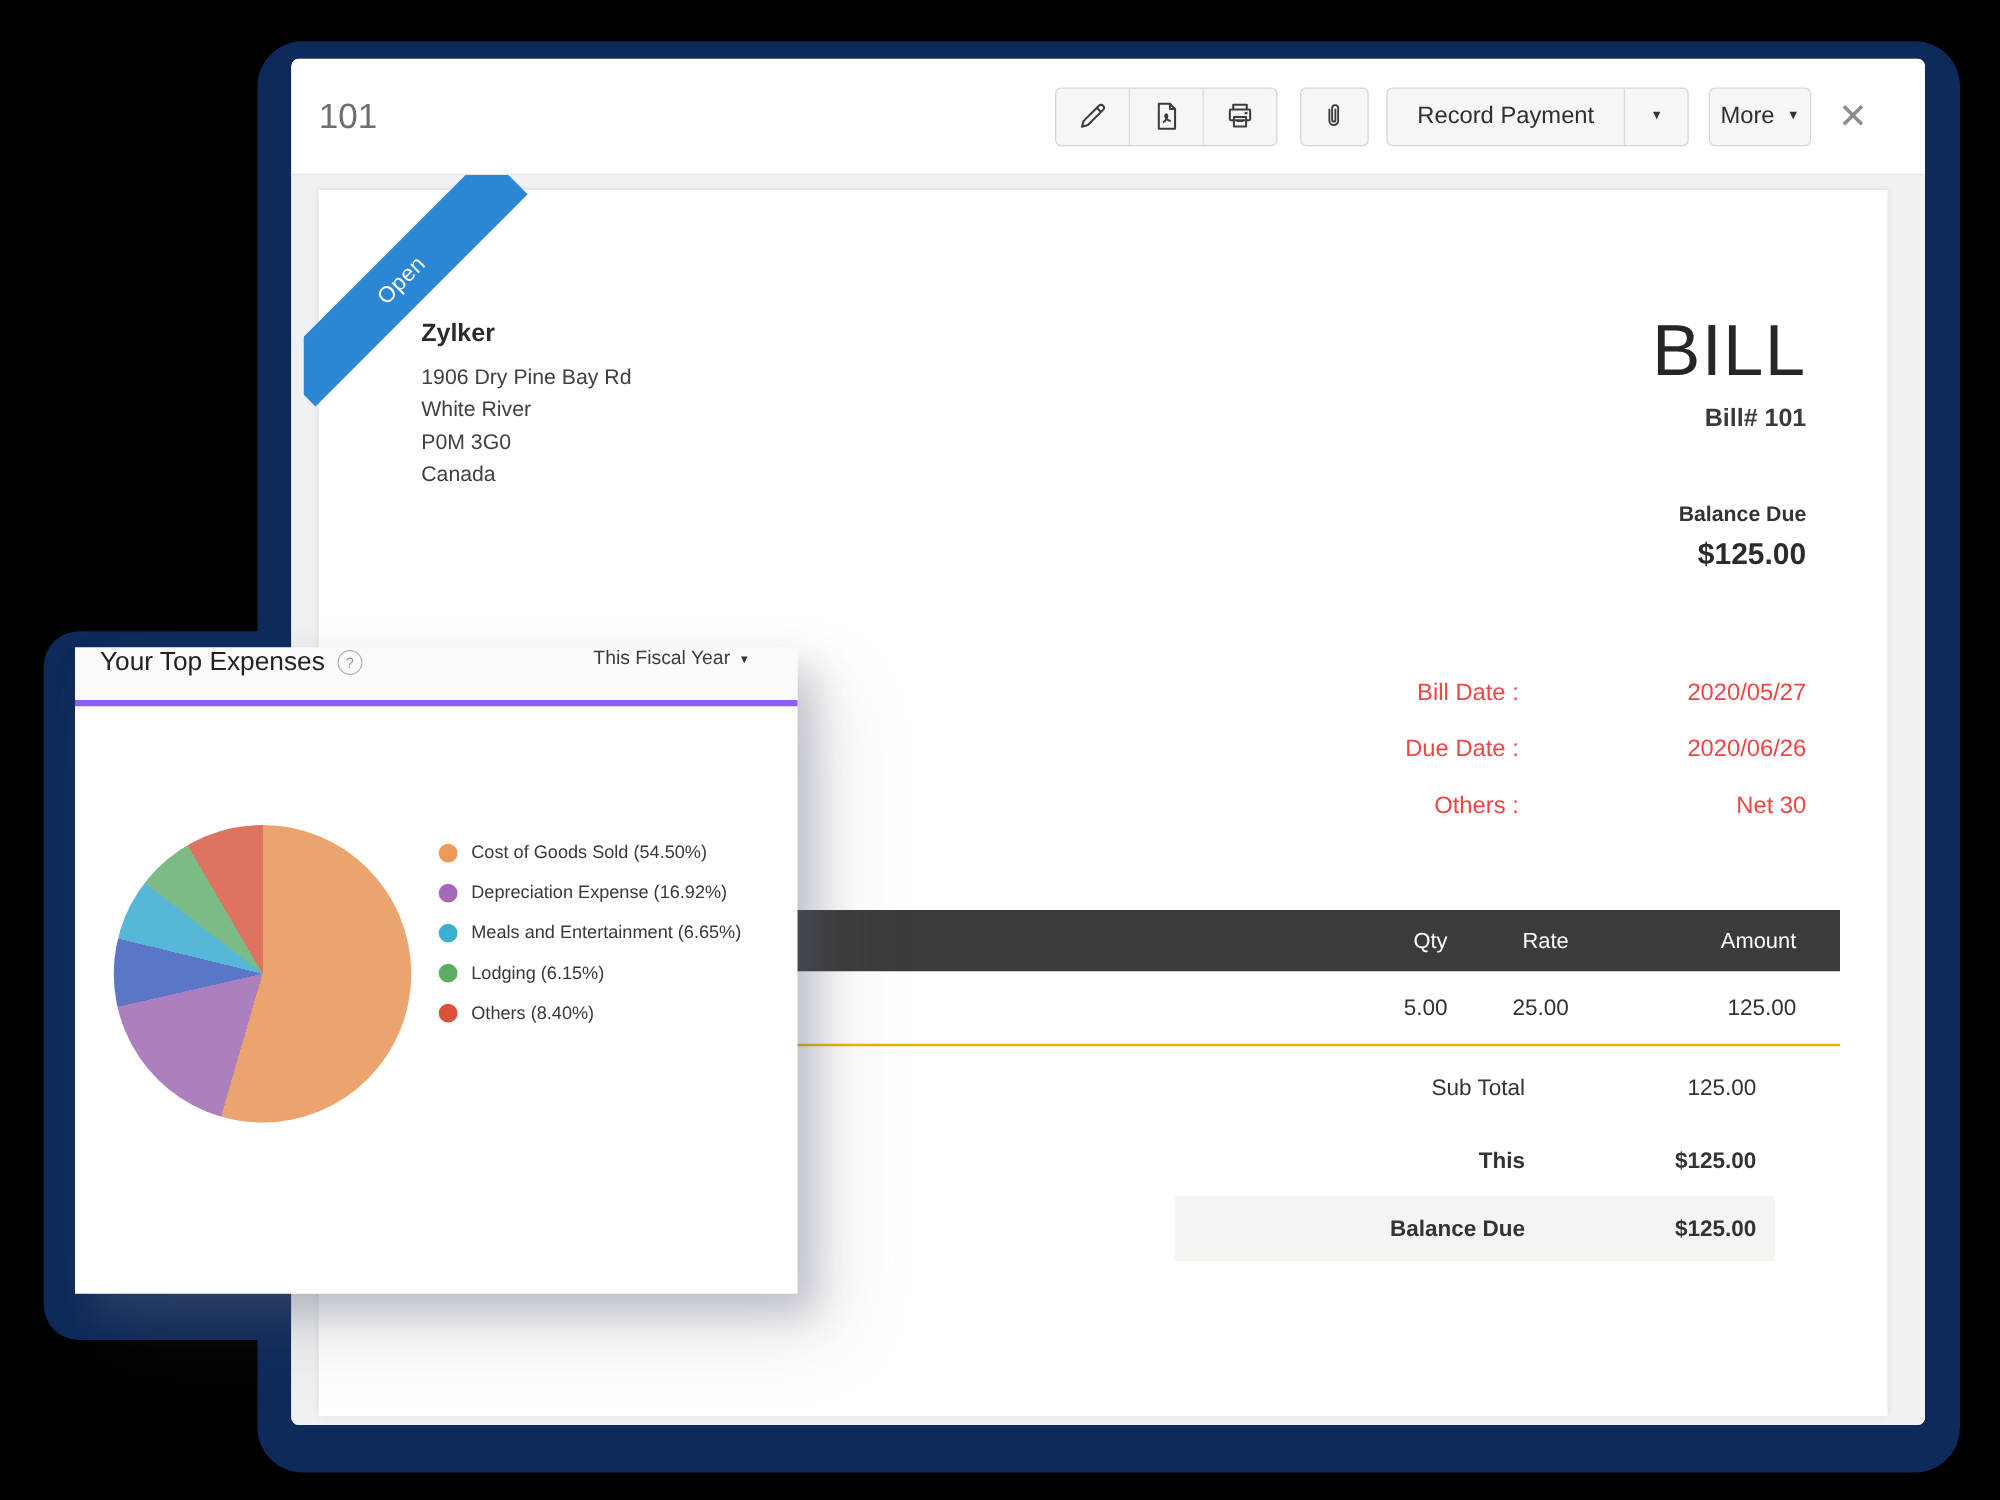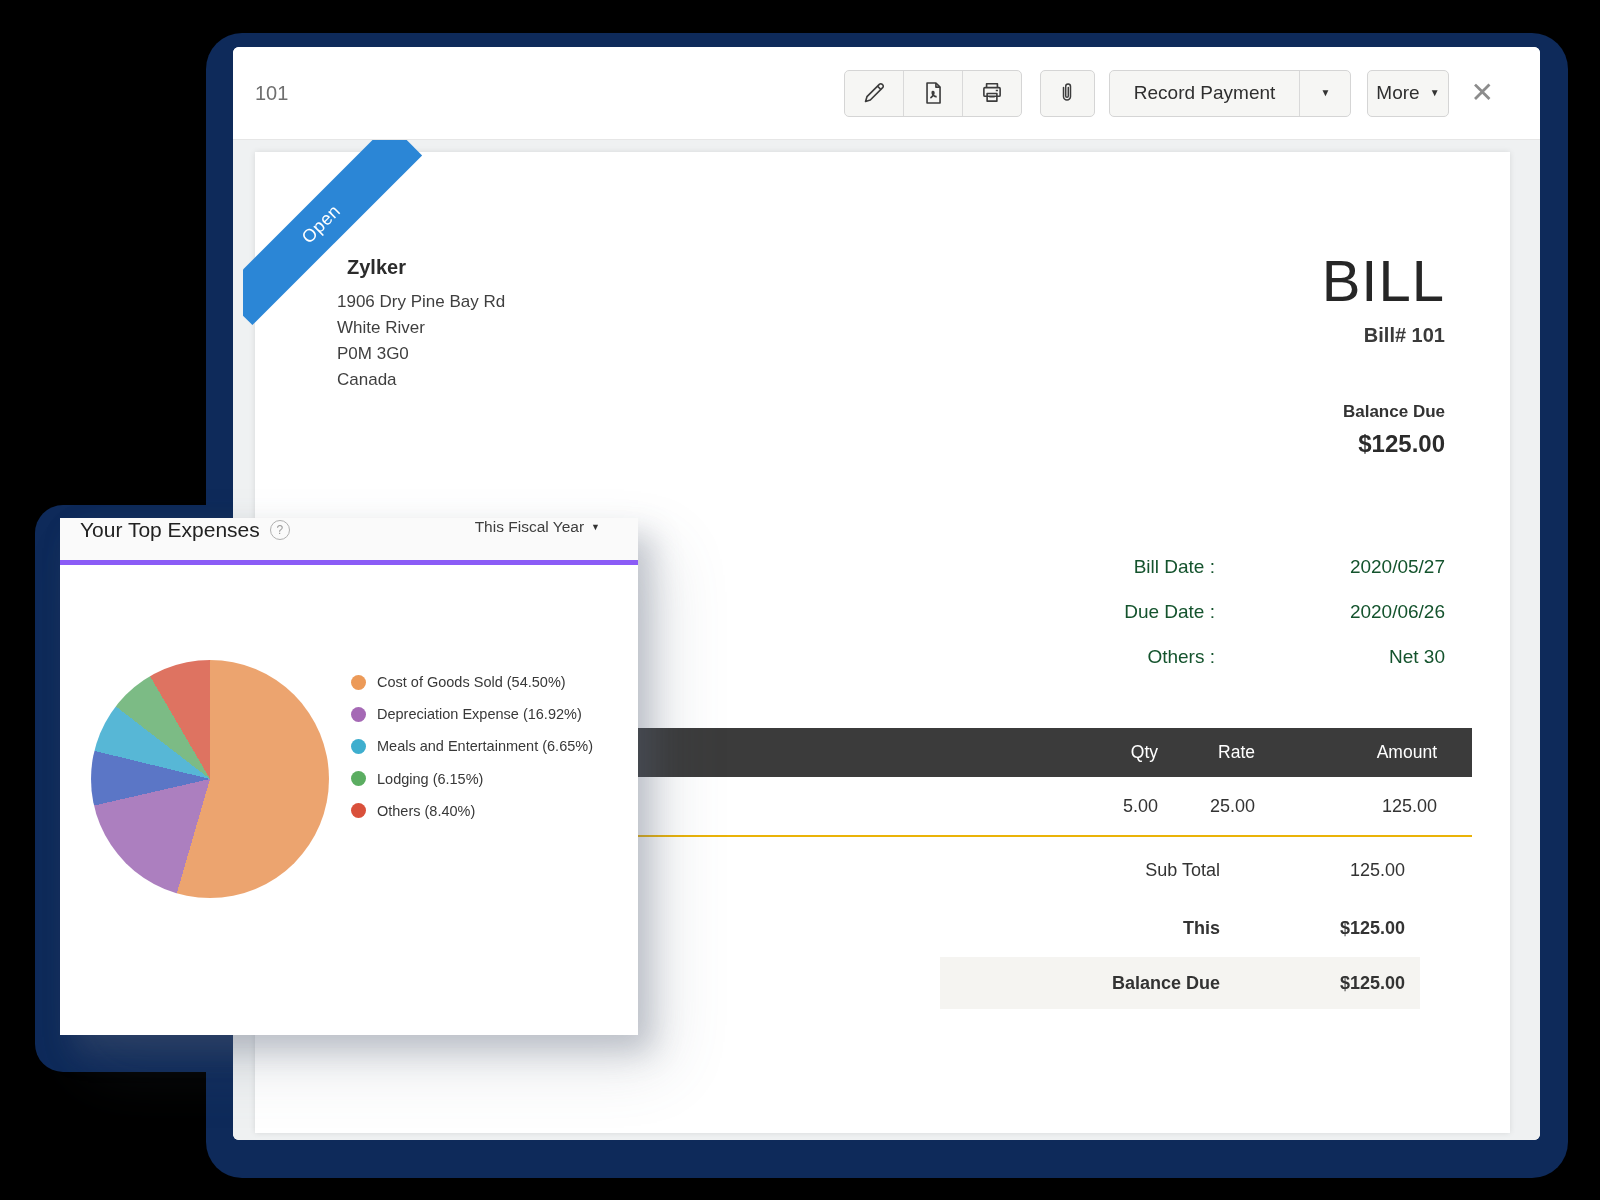--- a/index.html
+++ b/index.html
@@ -10,21 +10,21 @@
   
   .card-backing{position:absolute;left:35px;top:505px;width:610px;height:567px;
     background:#0E2A5A;border-radius:28px;z-index:1;}
   .window-backing{position:absolute;left:206px;top:33px;width:1362px;height:1145px;
     background:#0E2A5A;border-radius:36px;z-index:2;}
   
   .window{position:absolute;left:233px;top:47px;width:1307px;height:1093px;
     background:#fff;border-radius:6px;z-index:3;overflow:hidden;}
   .toolbar{height:93px;display:flex;align-items:center;justify-content:space-between;
     padding:0 44px 0 22px;background:#fff;border-bottom:1px solid #e6e6e6;box-sizing:border-box;}
-  .doc-id{font-size:20px;color:#6f6f6f;text-align:right;}
+  .doc-id{font-size:28px;color:#6f6f6f;text-align:right;}
   .tb-right{display:flex;align-items:center;}
   .btn-group{display:flex;border:1px solid #d5d5d5;border-radius:5px;background:#f6f6f4;height:47px;box-sizing:border-box;}
   .seg{width:58px;display:flex;align-items:center;justify-content:center;border-right:1px solid #d9d9d9;cursor:pointer;}
   .seg:last-child{border-right:none;}
   .solo-btn{width:55px;height:47px;display:flex;align-items:center;justify-content:center;
     border:1px solid #d5d5d5;border-radius:5px;background:#f6f6f4;box-sizing:border-box;cursor:pointer;}
   .split-btn{display:flex;height:47px;border:1px solid #d5d5d5;border-radius:5px;background:#f6f6f4;box-sizing:border-box;}
   .split-main{padding:0 24px;display:flex;align-items:center;font-size:19px;color:#2f2f2f;cursor:pointer;}
   .split-caret{width:50px;display:flex;align-items:center;justify-content:center;border-left:1px solid #d9d9d9;cursor:pointer;}
   .more-btn{height:47px;padding:0 8px;display:flex;align-items:center;gap:10px;font-size:19px;color:#2f2f2f;
@@ -40,32 +40,32 @@
   
   .ribbon-wrap{position:absolute;left:-12px;top:-12px;width:190px;height:190px;overflow:hidden;}
   .ribbon-fold{position:absolute;background:#1A64A7;z-index:1;}
   .fold-b{left:2px;top:128px;width:15px;height:36px;clip-path:polygon(0 0,100% 0,100% 100%);}
   .fold-t{left:138px;top:5px;width:36px;height:15px;clip-path:polygon(0 0,0 100%,100% 100%);}
   .ribbon-band{position:absolute;left:-42px;top:61px;width:240px;height:46px;background:#2B86D6;z-index:2;
     transform:rotate(-45deg);display:flex;align-items:center;justify-content:center;
     color:#fff;font-size:18px;letter-spacing:.5px;}
   
   .vendor{position:absolute;left:82px;top:104px;}
-  .vendor-name{font-size:20px;font-weight:bold;color:#2b2b2b;margin-bottom:10px;margin-left:10px;}
+  .vendor-name{font-size:20px;font-weight:bold;color:#2b2b2b;margin-bottom:10px;}
   .vendor-line{font-size:17px;color:#3f3f3f;line-height:26px;}
   
   .doc-head{position:absolute;right:65px;top:100px;text-align:right;}
   .doc-type{font-size:58px;color:#262626;line-height:1;letter-spacing:1px;}
   .doc-number{font-size:20px;font-weight:bold;color:#3a3a3a;margin-top:14px;}
   .balance-block{position:absolute;right:65px;top:250px;text-align:right;}
   .balance-label{font-size:17px;font-weight:bold;color:#333;}
   .balance-value{font-size:24px;font-weight:bold;color:#2b2b2b;margin-top:8px;}
   
   .meta-block{position:absolute;right:65px;top:392px;width:560px;}
-  .meta-row{display:flex;height:45px;align-items:center;font-size:19px;color:#14532d;}
+  .meta-row{display:flex;height:45px;align-items:flex-start;font-size:19px;color:#ef4444;}
   .meta-label{flex:1;text-align:right;}
   .meta-value{width:230px;text-align:right;}
   
   .item-table{position:absolute;left:0;top:576px;width:1217px;}
   .item-head{position:relative;height:49px;line-height:49px;background:#3b3b3b;color:#fff;font-size:17.5px;}
   .item-row{position:relative;height:58px;line-height:58px;border-bottom:2px solid #eab308;font-size:18px;color:#333;}
   .col{position:absolute;top:0;text-align:right;}
   .col-qty{right:314px;width:120px;}
   .col-rate{right:217px;width:90px;}
   .col-amount{right:35px;width:140px;}

